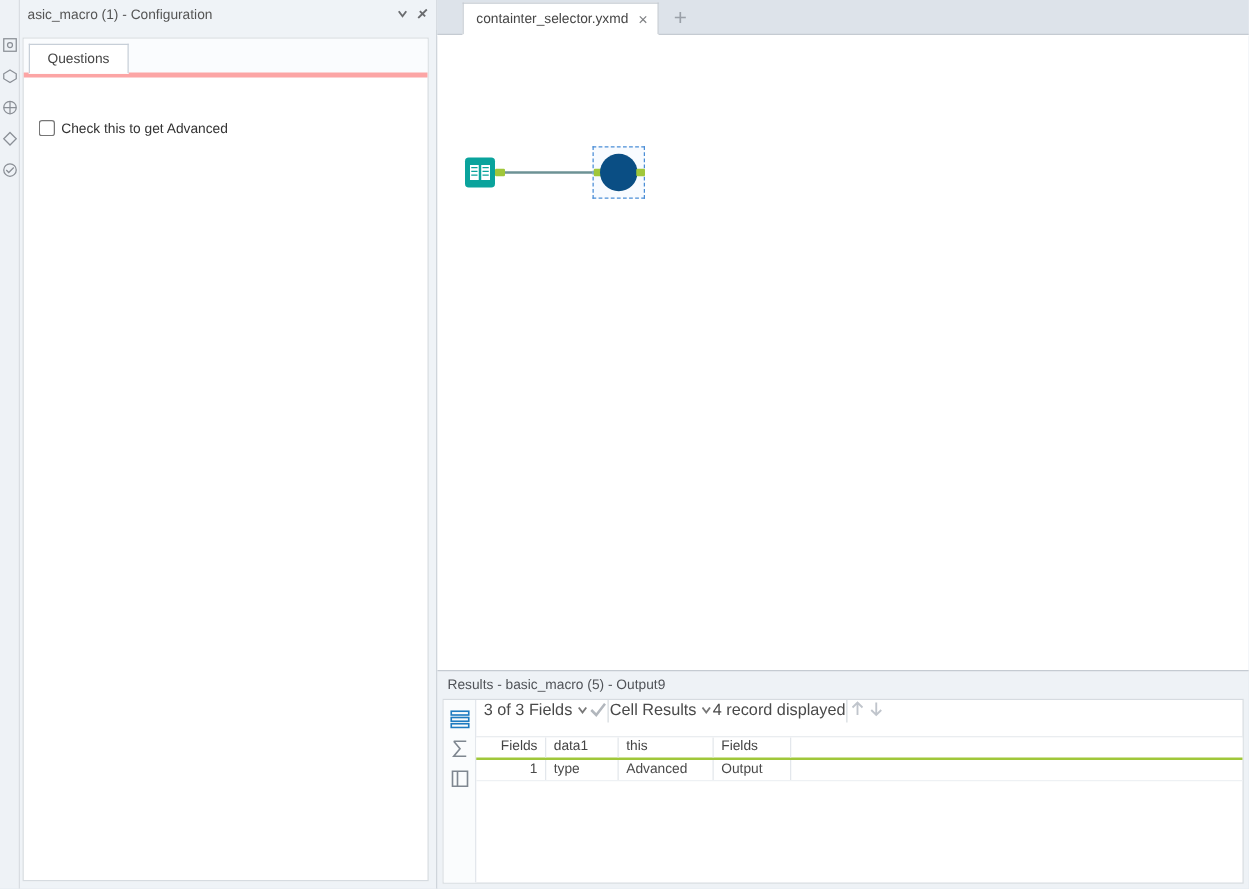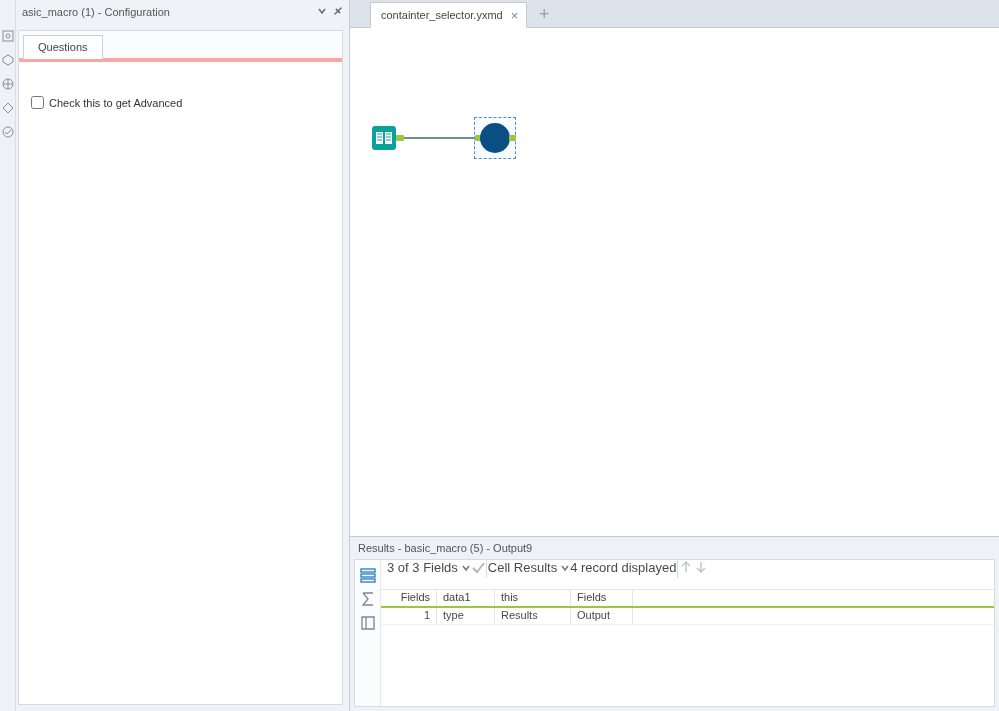--- a/index.html
+++ b/index.html
@@ -202,21 +202,21 @@
         <div class="grid">
           <div class="grid-head">
             <div class="col-record">Fields</div>
             <div class="col-data1">data1</div>
             <div class="col-type">this</div>
             <div class="col-output">Fields</div>
           </div>
           <div class="grid-row">
             <div class="col-record">1</div>
             <div class="col-data1">type</div>
-            <div class="col-type">Results</div>
+            <div class="col-type">Advanced</div>
             <div class="col-output">Output</div>
           </div>
         </div>
       </div>
     </div>
   </div>
 
 </div>
 
 </body></html>

